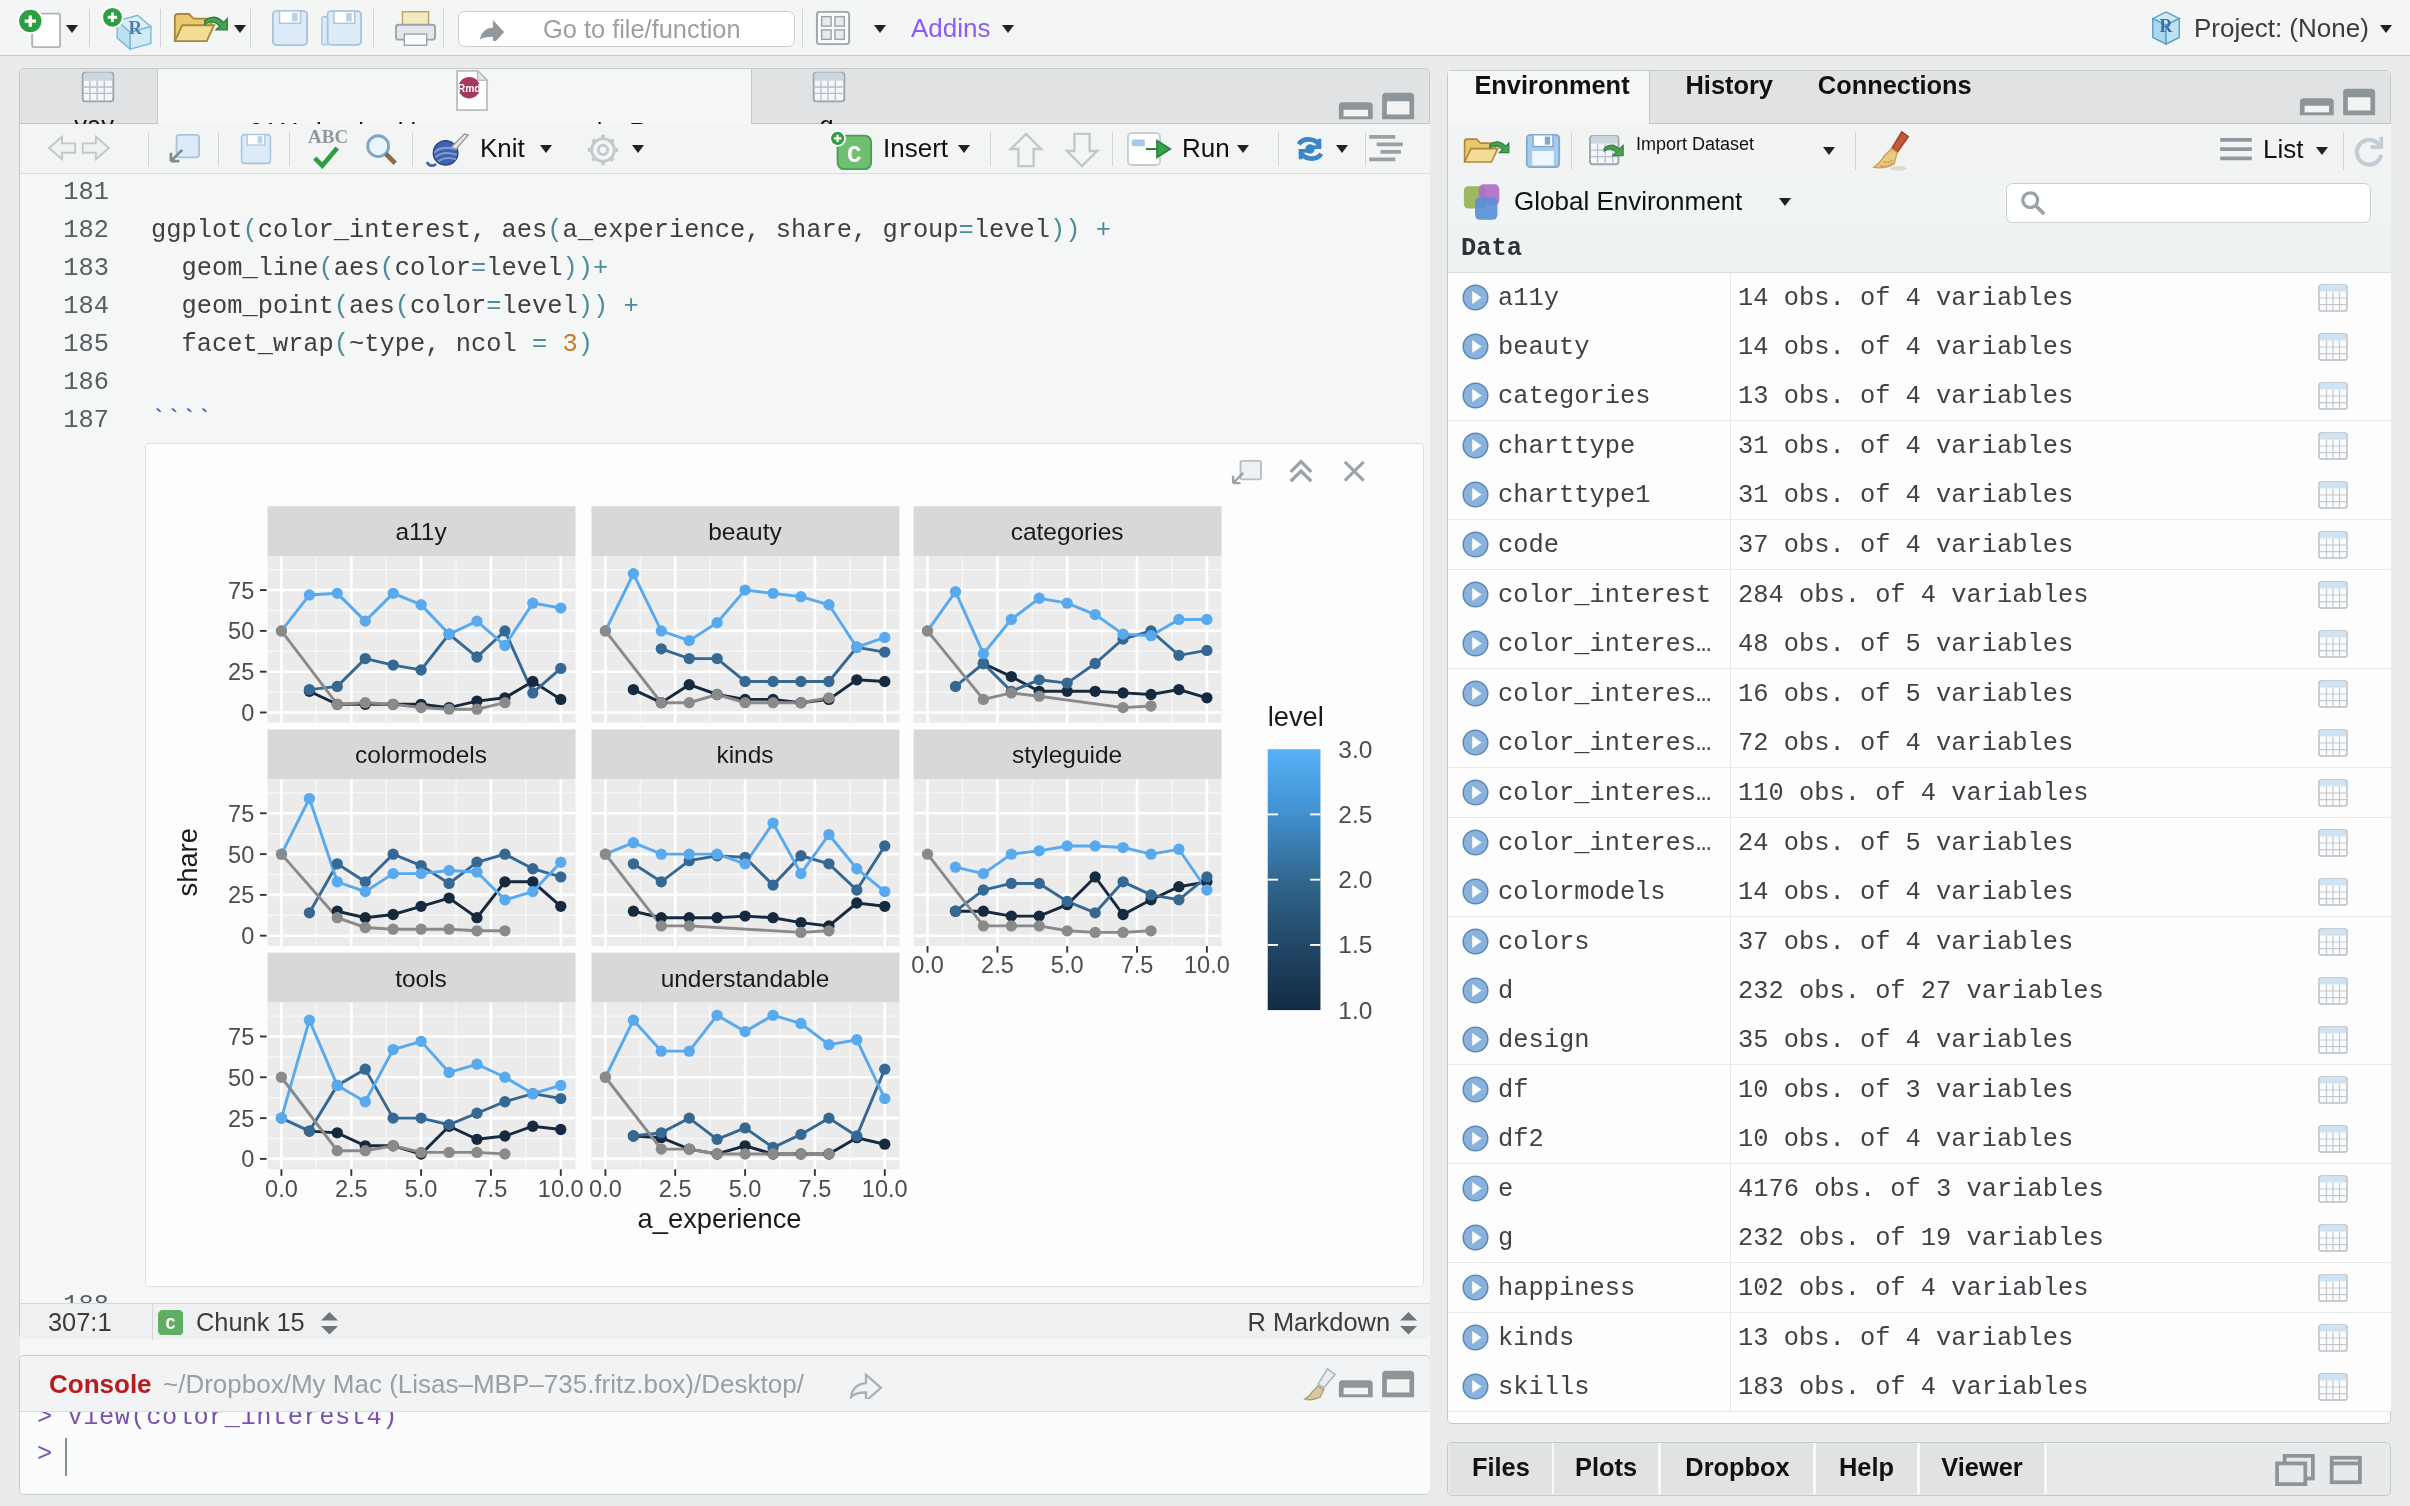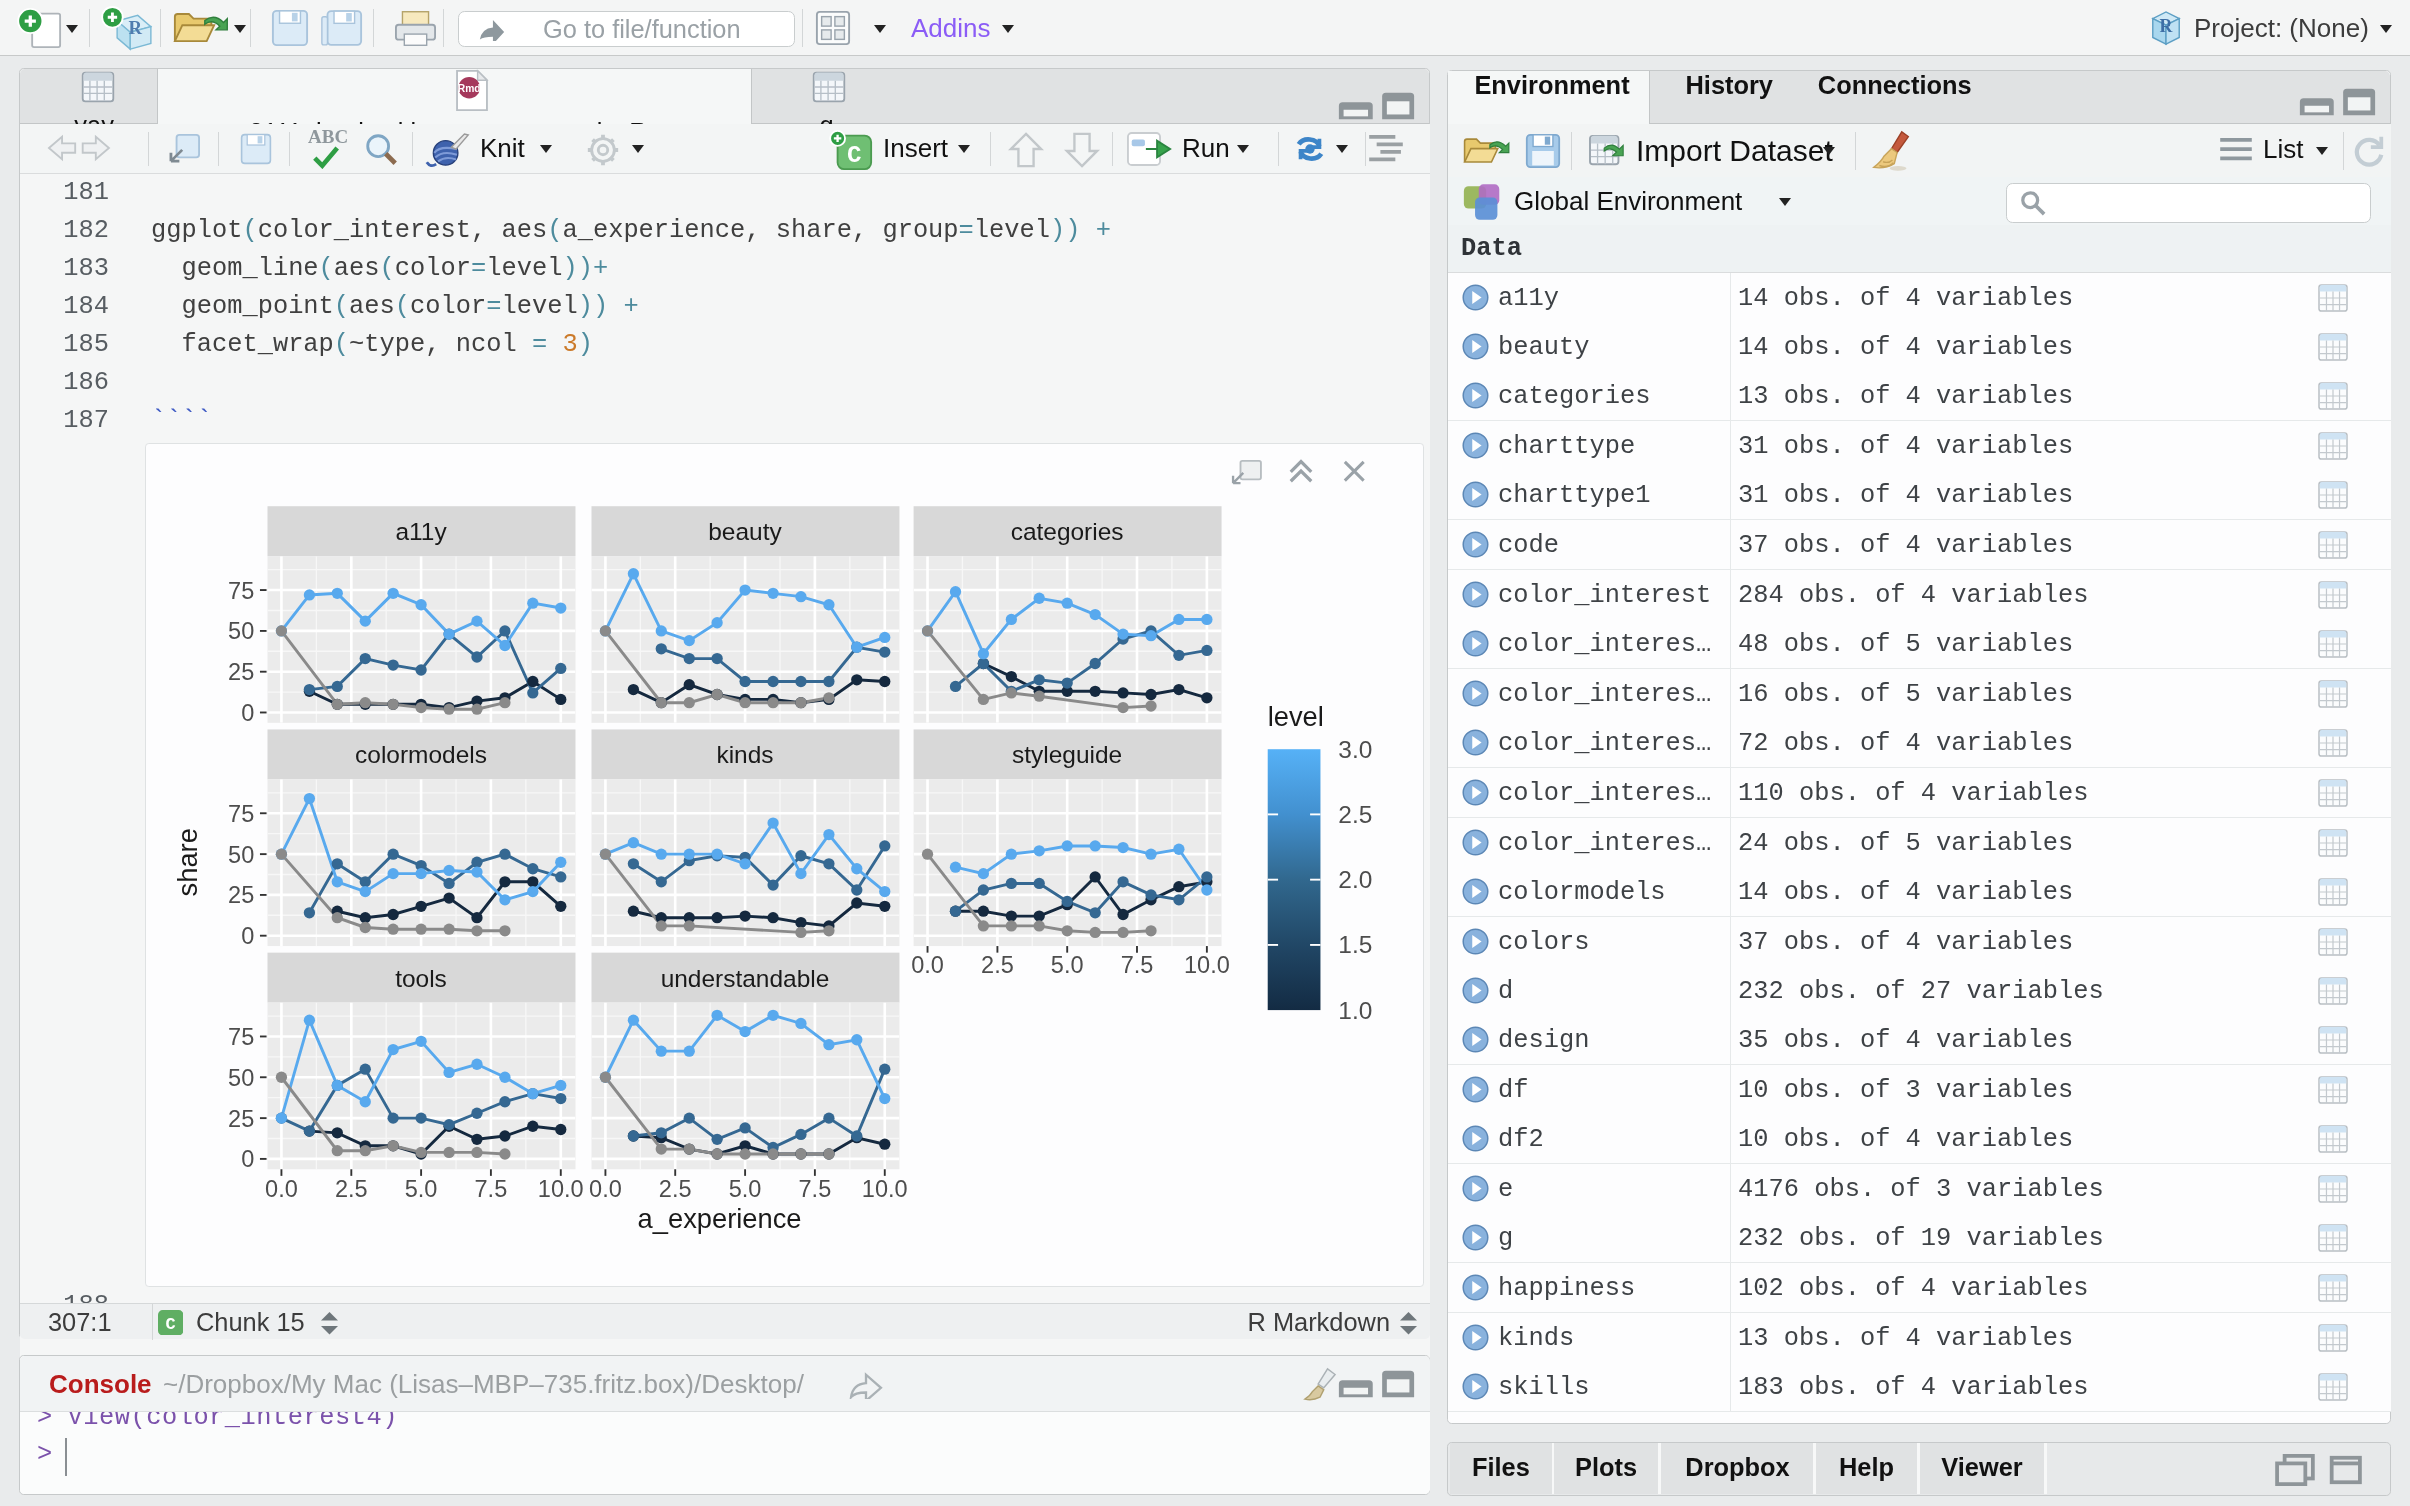--- a/index.html
+++ b/index.html
@@ -940,21 +940,21 @@
         <rect x="22" y="4" width="6" height="9" fill="#7fa9cf"></rect>
         <rect x="8" y="20" width="24" height="16" fill="#eef5fb"></rect>
       </svg>
  <div class="sep" style="left:123px;top:7.5px;height:38px"></div>
  <svg class="abs" style="left:141px;top:8.5px" width="38" height="36" viewBox="0 0 40 38">
         <rect x="1" y="3" width="30" height="30" rx="3" fill="#f4f7fa" stroke="#9aa4ad" stroke-width="2"></rect>
         <path d="M2 11 h28 v-5 a3 3 0 0 0 -3-3 h-22 a3 3 0 0 0 -3 3 Z" fill="#ccd6de"></path>
         <path d="M9 11 V33 M17 11 V33 M25 11 V33 M2 18 H31 M2 25 H31" stroke="#b6bfc7" stroke-width="1.4"></path>
         <path d="M16 16 q8 -7 16 1 l4 -4 v11 h-11 l4 -4 q-7 -6 -13 -1 Z" fill="#49a353" stroke="#2f7f3c" stroke-width="1.2"></path>
       </svg>
- <span class="abs" style="left:188px;top:10.4px;font-size:30px;color:#111">Import Dataset</span>
+ <span class="abs" style="left:188px;top:10.4px;font-size:18px;color:#111">Import Dataset</span>
  <div class="tb-arrow" style="position:absolute;left:375px;top:22.6px"></div>
  <div class="sep" style="left:407px;top:7.5px;height:38px"></div>
  <svg class="abs" style="left:422px;top:5.6px" width="43" height="43" viewBox="0 0 46 46">
         <path d="M34 2 l7 5 -12 17 -6 -4 Z" fill="#c4593d" stroke="#9c4026" stroke-width="1.5"></path>
         <path d="M23 20 l6 4 -3 12 q-10 6 -22 4 q8 -6 11 -12 Z" fill="#ecc97e" stroke="#c8a45a" stroke-width="1.5"></path>
         <path d="M10 38 q9 3 15 -3 M14 34 q6 2 10 -2" stroke="#c8a45a" stroke-width="1.5" fill="none"></path>
         <ellipse cx="30" cy="41" rx="9" ry="2.5" fill="#d8d2c2" opacity="0.8"></ellipse>
       </svg>
  <svg class="abs" style="left:770px;top:13px" width="36" height="26" viewBox="0 0 38 28">
         <g stroke="#8e989e" stroke-width="4">

